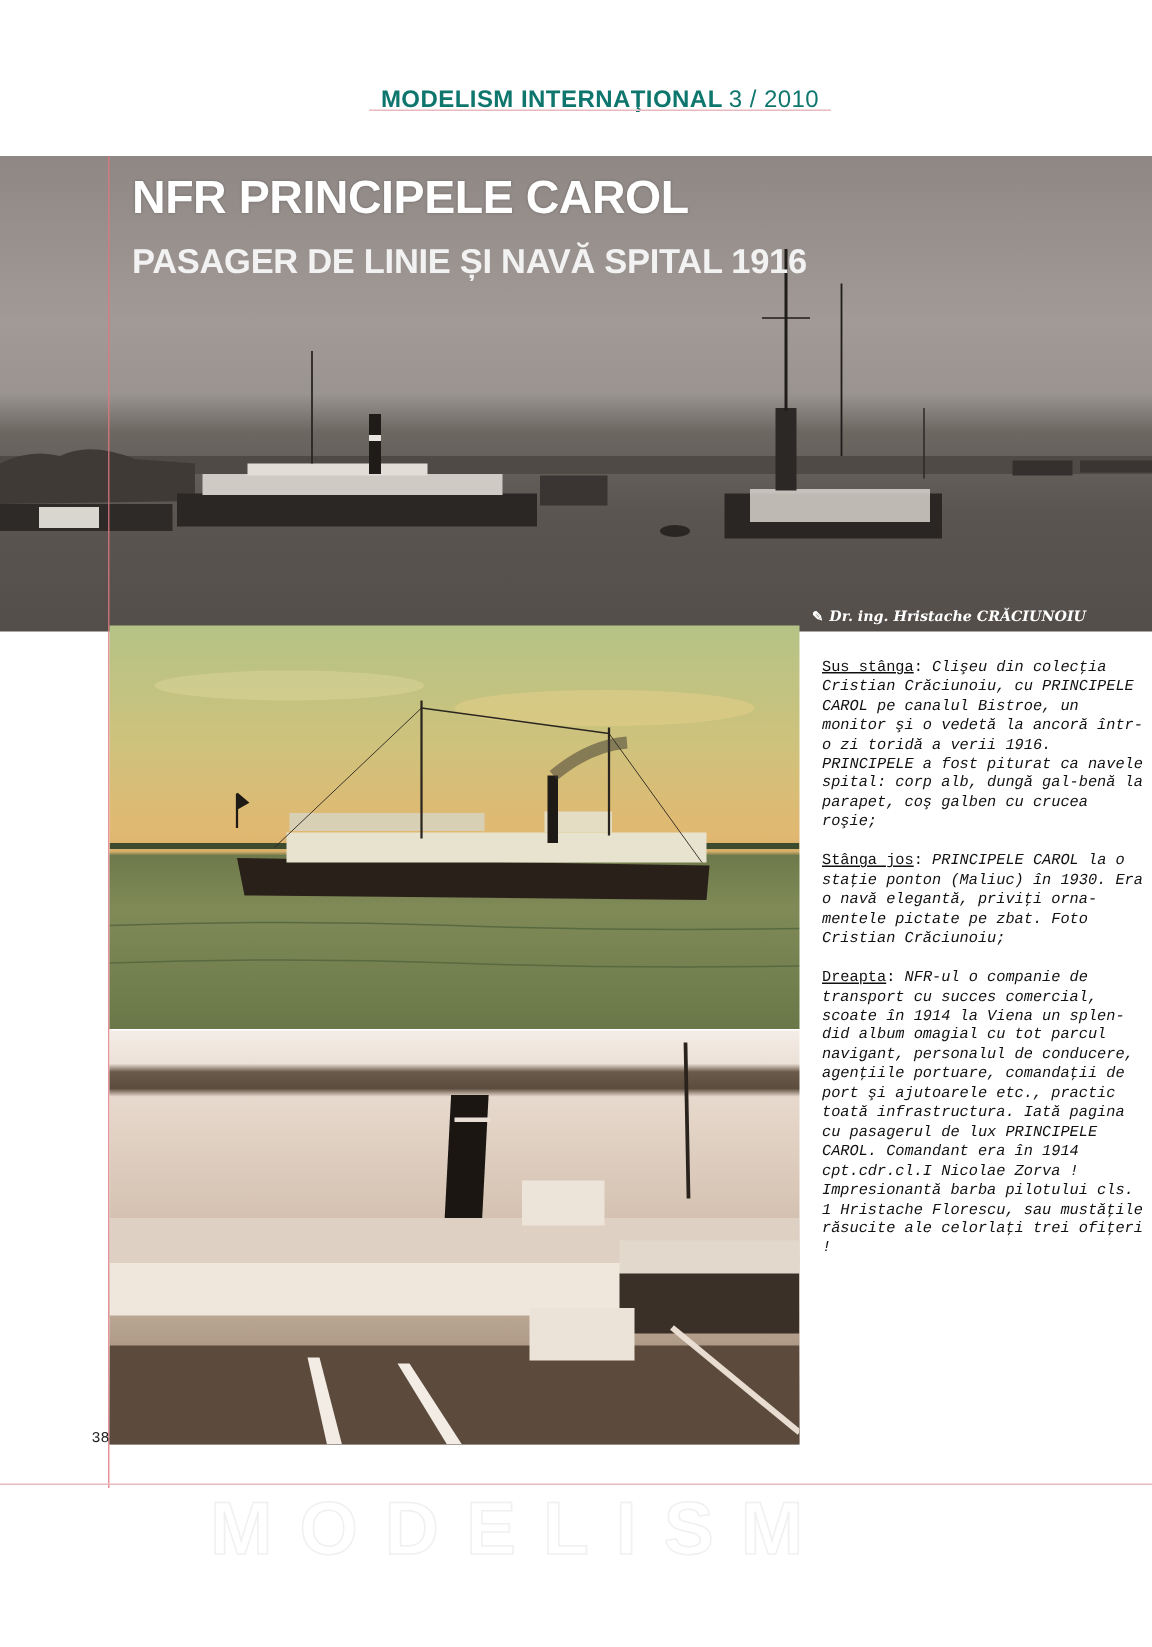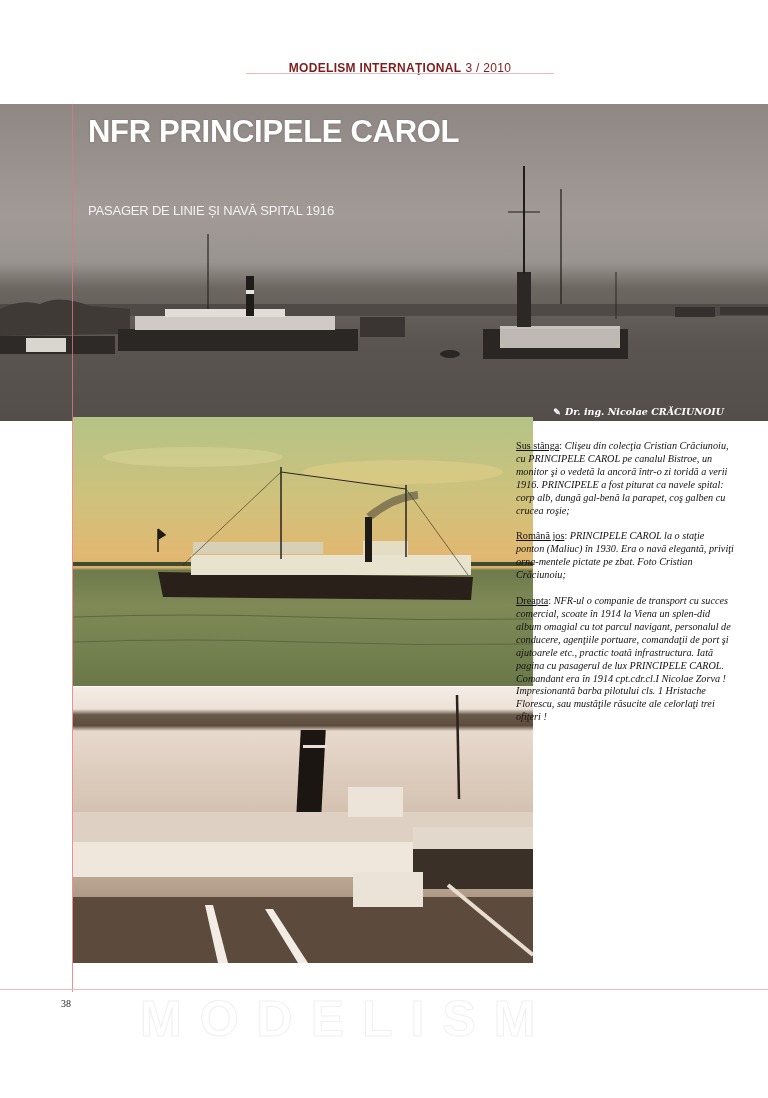--- a/index.html
+++ b/index.html
@@ -1,38 +1,38 @@
 <!DOCTYPE html>
 <html><head>
 <meta charset="utf-8">
 <style>
   html,body{margin:0;padding:0;background:#ffffff;}
   body{width:768px;height:1098px;position:relative;overflow:hidden;font-family:"Liberation Sans",sans-serif;}
   .header{position:absolute;left:246px;top:58px;width:308px;text-align:center;}
-  .header-text{font-size:12px;font-weight:bold;letter-spacing:0.3px;color:#7f1d1d;}
+  .header-text{font-size:16px;font-weight:bold;letter-spacing:0.3px;color:#0f766e;}
   .header-issue{font-weight:normal;margin-left:4px;}
   .header-rule{position:absolute;left:246px;top:73px;width:308px;height:1px;background:#e8b9be;}
   .banner{position:absolute;left:0;top:104px;width:768px;height:317px;overflow:hidden;
     background:linear-gradient(180deg,#8e8784 0%,#a19a96 35%,#9a9490 50%,#6d6762 58%,#5b5551 75%,#544e4a 100%);}
   .banner svg{position:absolute;left:0;top:0;}
   .title{position:absolute;left:88px;top:10px;color:#fff;font-weight:bold;font-size:31px;letter-spacing:-0.3px;text-shadow:0 0 2px rgba(0,0,0,0.25);font-family:"Liberation Sans",sans-serif;}
-  .subtitle{position:absolute;left:88px;top:57px;color:#f2f2f2;font-weight:normal;font-size:13px;letter-spacing:-0.2px;font-family:"Liberation Sans",sans-serif;margin-top:42px;}
+  .subtitle{position:absolute;left:88px;top:57px;color:#f2f2f2;font-weight:bold;font-size:23px;letter-spacing:-0.2px;font-family:"Liberation Sans",sans-serif;}
   .credit{position:absolute;right:44px;bottom:4px;color:#fff;font-family:"DejaVu Serif",serif;font-style:italic;font-weight:bold;font-size:9.5px;}
   .credit-icon{font-style:normal;margin-right:4px;font-size:9px;}
   .vline{position:absolute;left:72px;top:104px;width:1px;height:888px;background:#e27580;opacity:0.8;}
   .photo{position:absolute;left:73px;width:460px;overflow:hidden;}
   .photo1{top:417px;height:269px;background:linear-gradient(180deg,#b4c386 0%,#cfc27c 30%,#e2b871 52%,#d6b06a 56%,#6f7a4c 57%,#7f8a57 70%,#6a7849 100%);}
   .photo2{top:687px;height:276px;background:linear-gradient(180deg,#f4ece6 0%,#ece1d7 8%,#6a5a4a 10%,#5c4c3d 14%,#e7d9cd 16%,#d8c6b6 40%,#c8b4a2 60%,#b19c8a 75%,#473a30 100%);}
   .photo svg{position:absolute;left:0;top:0;}
-  .captions{position:absolute;left:516px;top:440px;width:218px;font-family:Liberation Serif, serif;font-size:10.2px;line-height:12.9px;color:#111;font-style:italic;}
+  .captions{position:absolute;left:548px;top:440px;width:218px;font-family:Liberation Mono, monospace;font-size:10.2px;line-height:12.9px;color:#111;font-style:italic;}
   .cap{margin:0 0 13px 0;}
   .cap-label{font-style:normal;text-decoration:underline;}
   .cap-colon{font-style:normal;}
   .footer-rule{position:absolute;left:0;top:989px;width:768px;height:1px;background:#e8b9be;}
-  .page-num{position:absolute;left:61px;top:998px;font-size:10px;color:#222;font-family:Liberation Serif, serif;}
+  .page-num{position:absolute;left:61px;top:954px;font-size:10px;color:#222;font-family:Liberation Mono, monospace;}
   .watermark{position:absolute;left:140px;top:990px;font-family:"Liberation Sans",sans-serif;font-weight:bold;font-size:50px;letter-spacing:18px;color:transparent;-webkit-text-stroke:1px #f0f0f0;}
 </style>
 </head>
 <body>
 
 <div class="header">
   <span class="header-text">MODELISM INTERNAŢIONAL</span><span class="header-text header-issue">3 / 2010</span>
 </div>
 <div class="header-rule"></div>
 
@@ -61,21 +61,21 @@
     <line x1="561" y1="85" x2="561" y2="200" stroke="#1f1c1a" stroke-width="1.2"></line>
     <line x1="616" y1="168" x2="616" y2="215" stroke="#2c2825" stroke-width="1"></line>
 
     <rect x="675" y="203" width="40" height="10" fill="#35302d"></rect>
     <rect x="720" y="203" width="48" height="8" fill="#3a3532"></rect>
     <ellipse cx="450" cy="250" rx="10" ry="4" fill="#2a2623"></ellipse>
   </svg>
   <div class="title">NFR PRINCIPELE CAROL</div>
   <div class="subtitle">PASAGER DE LINIE ȘI NAVĂ SPITAL 1916</div>
   <div class="credit">
-    <span class="credit-icon">✎</span><span>Dr. ing. Nicolae CRĂCIUNOIU</span>
+    <span class="credit-icon">✎</span><span>Dr. ing. Hristache CRĂCIUNOIU</span>
   </div>
 </div>
 
 <div class="vline"></div>
 
 <div class="photo photo1">
   <svg width="460" height="269" viewBox="0 0 460 269">
     <ellipse cx="120" cy="40" rx="90" ry="10" fill="#dcd59a" opacity="0.5"></ellipse>
     <ellipse cx="330" cy="55" rx="100" ry="12" fill="#e6cf8a" opacity="0.5"></ellipse>
     <rect x="0" y="145" width="460" height="4" fill="#3c4a2e"></rect>
@@ -110,19 +110,19 @@
     <rect x="0" y="210" width="460" height="66" fill="#5c4b3d"></rect>
     <rect x="280" y="185" width="70" height="35" fill="#ece3d8"></rect>
     <path d="M132 218 L145 276 L155 276 L140 218 Z" fill="#f2ece4"></path>
     <path d="M192 222 L225 276 L235 276 L200 222 Z" fill="#f2ece4"></path>
     <path d="M375 198 L460 268" stroke="#e8ddd0" stroke-width="4"></path>
   </svg>
 </div>
 
 <div class="captions">
   <p class="cap"><span class="cap-label">Sus stânga</span><span class="cap-colon">: </span><span>Clişeu din colecţia Cristian Crăciunoiu, cu PRINCIPELE CAROL pe canalul Bistroe, un monitor şi o vedetă la ancoră într-o zi toridă a verii 1916. PRINCIPELE a fost piturat ca navele spital: corp alb, dungă gal-benă la parapet, coş galben cu crucea roşie;</span></p>
-  <p class="cap"><span class="cap-label">Română jos</span><span class="cap-colon">: </span><span>PRINCIPELE CAROL la o staţie ponton (Maliuc) în 1930. Era o navă elegantă, priviţi orna-mentele pictate pe zbat. Foto Cristian Crăciunoiu;</span></p>
+  <p class="cap"><span class="cap-label">Stânga jos</span><span class="cap-colon">: </span><span>PRINCIPELE CAROL la o staţie ponton (Maliuc) în 1930. Era o navă elegantă, priviţi orna-mentele pictate pe zbat. Foto Cristian Crăciunoiu;</span></p>
   <p class="cap"><span class="cap-label">Dreapta</span><span class="cap-colon">: </span><span>NFR-ul o companie de transport cu succes comercial, scoate în 1914 la Viena un splen-did album omagial cu tot parcul navigant, personalul de conducere, agenţiile portuare, comandaţii de port şi ajutoarele etc., practic toată infrastructura. Iată pagina cu pasagerul de lux PRINCIPELE CAROL. Comandant era în 1914 cpt.cdr.cl.I Nicolae Zorva ! Impresionantă barba pilotului cls. 1 Hristache Florescu, sau mustăţile răsucite ale celorlaţi trei ofiţeri !</span></p>
 </div>
 
 <div class="footer-rule"></div>
 <div class="page-num">38</div>
 <div class="watermark">MODELISM</div>
 
 </body></html>

